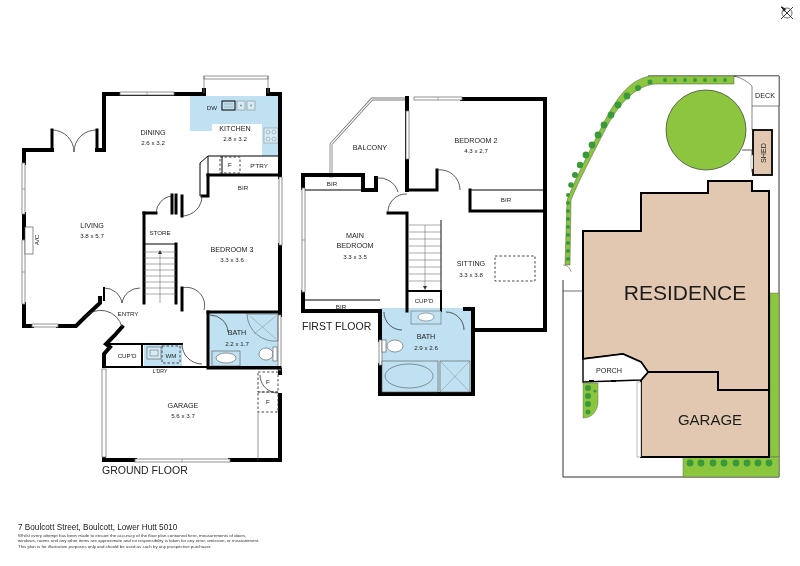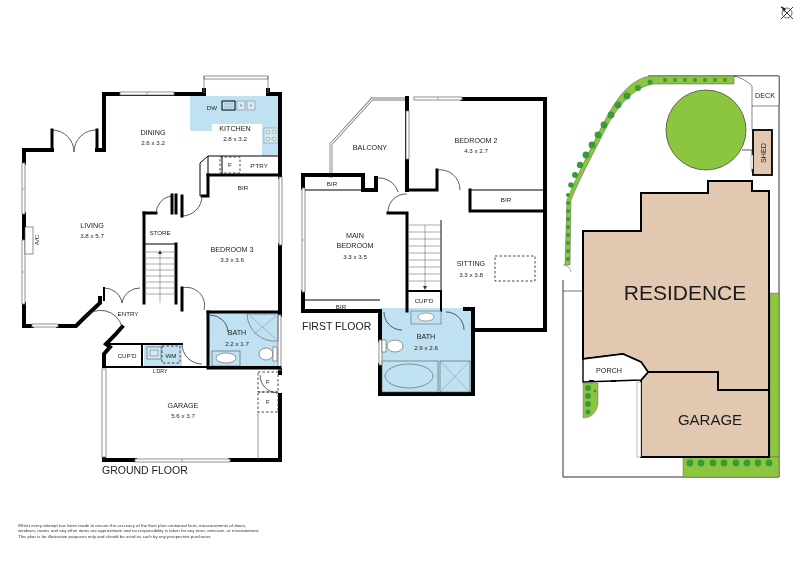--- a/index.html
+++ b/index.html
@@ -351,16 +351,17 @@
         <circle cx="588" cy="396" r="3"></circle>
         <circle cx="588" cy="404" r="3"></circle>
         <circle cx="588" cy="412" r="2.5"></circle>
         <circle cx="595" cy="391" r="1.5"></circle>
     </g>
     <path d="M563,291 L583,291" fill="none" stroke="#333" stroke-width="0.7"></path>
   </g>
 </svg>
 
 <div class="footer">
+  <p class="addr">7 Boulcott Street, Boulcott, Lower Hutt 5010</p>
   <p class="disc">Whilst every attempt has been made to ensure the accuracy of the floor plan contained here, measurements of doors,</p>
   <p class="disc">windows, rooms and any other items are approximate and no responsibility is taken for any error, omission, or misstatement.</p>
   <p class="disc">This plan is for illustrative purposes only and should be used as such by any prospective purchaser.</p>
 </div>
 
 </body></html>

